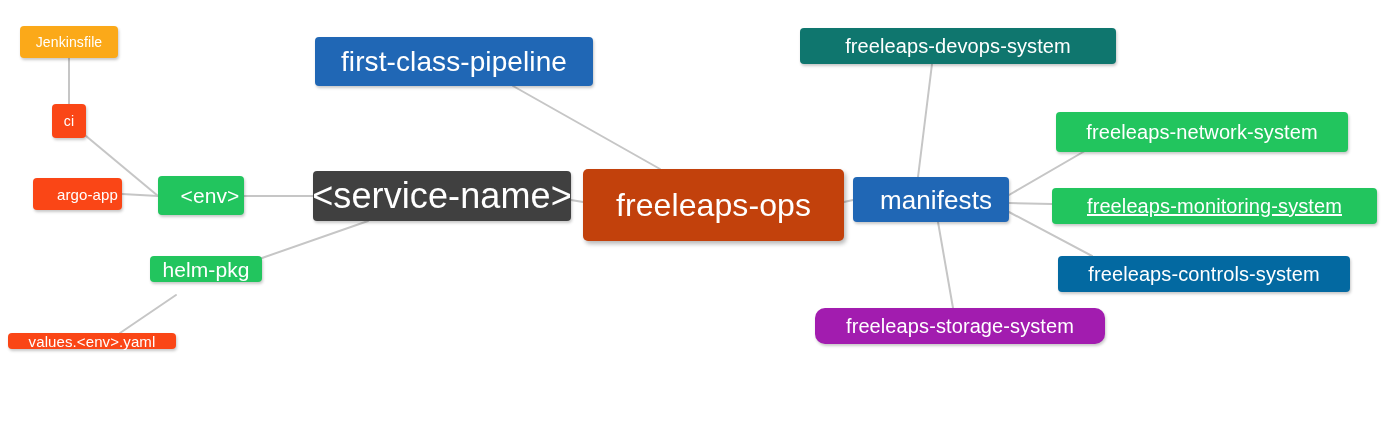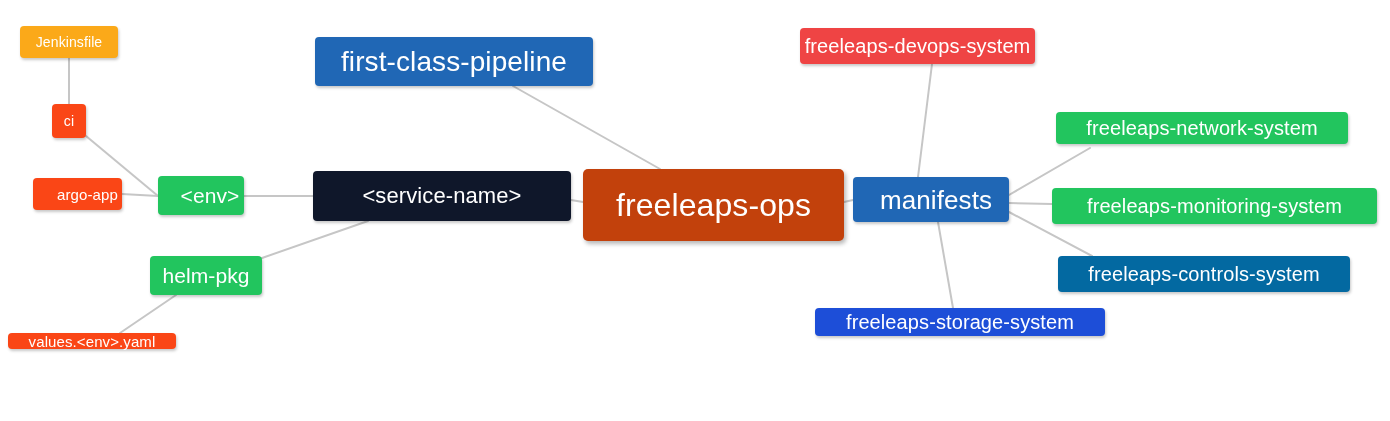--- a/index.html
+++ b/index.html
@@ -61,26 +61,26 @@
       <line x1="1009" y1="203" x2="1052" y2="204" stroke="#c6c6c6" stroke-width="2" stroke-linecap="round"></line>
       <line x1="1009" y1="212" x2="1092" y2="256" stroke="#c6c6c6" stroke-width="2" stroke-linecap="round"></line>
       <line x1="938" y1="222" x2="953" y2="308" stroke="#c6c6c6" stroke-width="2" stroke-linecap="round"></line>
     </svg>
 
   <div id="node-layer">
       <div class="node" style="left: 20px; top: 26px; width: 98px; height: 32px; background: rgb(251, 169, 25); font-size: 14px;">Jenkinsfile</div>
       <div class="node" style="left: 52px; top: 104px; width: 34px; height: 34px; background: rgb(250, 70, 22); font-size: 14px; text-align: right;">ci</div>
       <div class="node" style="left: 33px; top: 178px; width: 89px; height: 32px; background: rgb(250, 70, 22); font-size: 15px; padding-left: 30px;">argo-app</div>
       <div class="node" style="left: 158px; top: 176px; width: 86px; height: 39px; background: rgb(34, 197, 94); font-size: 21px; padding-left: 28px;">&lt;env&gt;</div>
-      <div class="node" style="left: 150px; top: 256px; width: 112px; height: 39px; background: rgb(34, 197, 94); font-size: 21px;">helm-pkg</div>
+      <div class="node" style="left: 150px; top: 256px; width: 112px; height: 26px; background: rgb(34, 197, 94); font-size: 21px;">helm-pkg</div>
       <div class="node" style="left: 8px; top: 333px; width: 168px; height: 16px; background: rgb(250, 70, 22); font-size: 15px;">values.&lt;env&gt;.yaml</div>
       <div class="node" style="left: 315px; top: 37px; width: 278px; height: 49px; background: rgb(32, 103, 181); font-size: 28px;">first-class-pipeline</div>
-      <div class="node" style="left: 313px; top: 171px; width: 258px; height: 50px; background: #0f172a; font-size: 22px;">&lt;service-name&gt;</div>
+      <div class="node" style="left: 313px; top: 171px; width: 258px; height: 50px; background: #404040; font-size: 36px;">&lt;service-name&gt;</div>
       <div class="node root" style="left: 583px; top: 169px; width: 261px; height: 72px; background: #c2410c; font-size: 32px;">freeleaps-ops</div>
       <div class="node" style="left: 853px; top: 177px; width: 156px; height: 45px; background: rgb(32, 103, 181); font-size: 26px; padding-left: 20px;">manifests</div>
-      <div class="node" style="left: 800px; top: 28px; width: 235px; height: 36px; background: #ef4444; font-size: 20px;">freeleaps-devops-system</div>
-      <div class="node" style="left: 1056px; top: 112px; width: 292px; height: 32px; background: rgb(34, 197, 94); font-size: 20px;">freeleaps-network-system</div>
-      <div class="node" style="left: 1052px; top: 188px; width: 325px; height: 36px; background: rgb(34, 197, 94); font-size: 20px;">freeleaps-monitoring-system</div>
+      <div class="node" style="left: 800px; top: 28px; width: 316px; height: 36px; background: #0f766e; font-size: 20px;">freeleaps-devops-system</div>
+      <div class="node" style="left: 1056px; top: 112px; width: 292px; height: 40px; background: rgb(34, 197, 94); font-size: 20px;">freeleaps-network-system</div>
+      <div class="node" style="left: 1052px; top: 188px; width: 325px; height: 36px; background: rgb(34, 197, 94); font-size: 20px; text-decoration: underline;">freeleaps-monitoring-system</div>
       <div class="node" style="left: 1058px; top: 256px; width: 292px; height: 36px; background: #0369a1; font-size: 20px;">freeleaps-controls-system</div>
-      <div class="node" style="left: 815px; top: 308px; width: 290px; height: 28px; background: #1d4ed8; font-size: 20px;">freeleaps-storage-system</div>
+      <div class="node" style="left: 815px; top: 308px; width: 290px; height: 36px; background: #a21caf; font-size: 20px; border-radius: 10px;">freeleaps-storage-system</div>
     </div>
 
 </div>
 
 </body></html>

